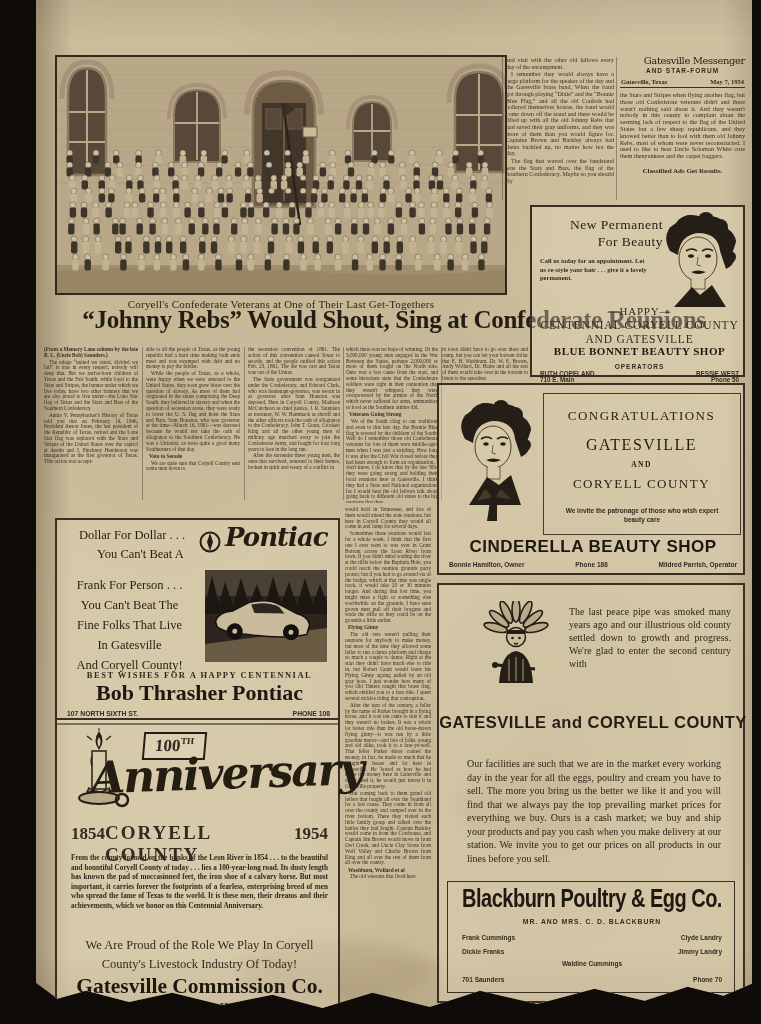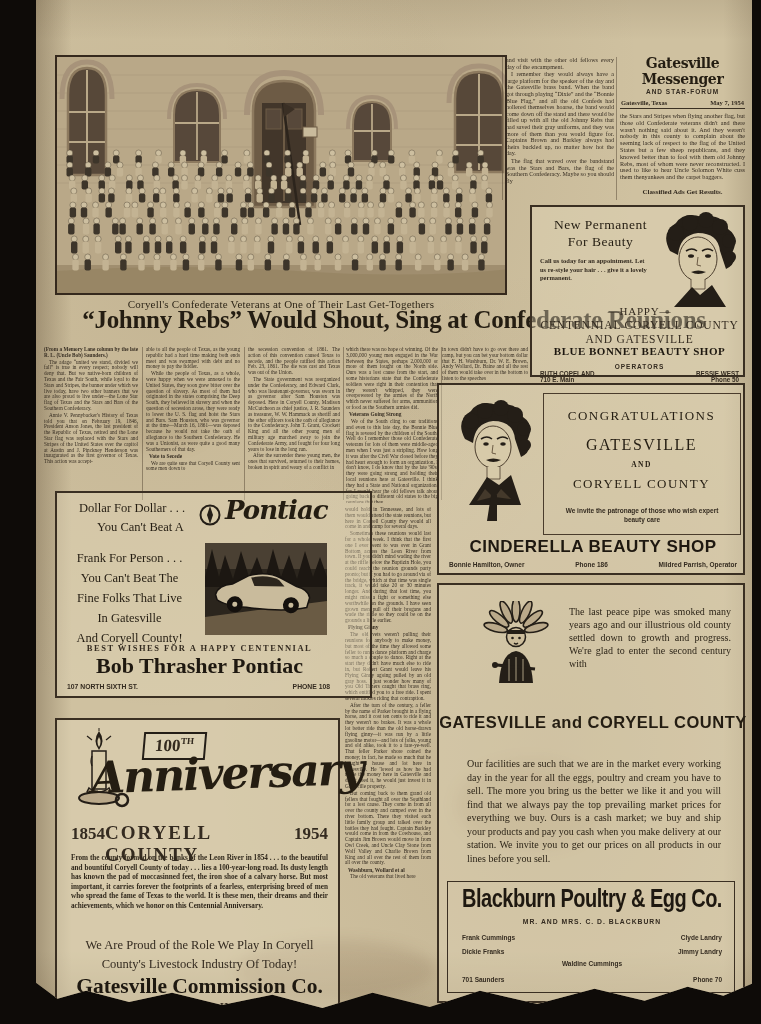--- a/index.html
+++ b/index.html
@@ -27,29 +27,29 @@
               color:#241d12; letter-spacing:-0.3px; }
   .col { font-size:5.2px; line-height:5.8px; text-align:justify; overflow:hidden; color:#362d22; }
   .col p { text-indent:5px; margin-bottom:1px; }
   .col p.noind { text-indent:0; }
   .byline { font-weight:bold; }
   .colh { font-weight:bold; font-size:5.4px; text-indent:3px; margin:1.5px 0 1px 0; text-align:left; }
   .c6 { font-size:6px; line-height:6.6px; }
   .vr { position:absolute; width:1px; background:rgba(74,60,42,0.45); }
   .box { position:absolute; border:2px solid #3a2f22; background:rgba(228,218,190,0.38); }
   .sans { font-family:"Liberation Sans", sans-serif; }
-  .mast-title { font-family:"DejaVu Serif", serif; font-weight:bold; font-size:14px;
-                text-align:center; letter-spacing:-0.4px; color:#241d12; }
+  .mast-title { font-family:"DejaVu Serif", serif; font-weight:normal; font-size:10px;
+                text-align:right; letter-spacing:-0.4px; color:#241d12; }
   .mast-sub { font-family:"Liberation Sans", sans-serif; font-weight:bold; font-size:6.5px;
               text-align:center; letter-spacing:1px; margin-top:1px; }
   .mast-date { display:flex; justify-content:space-between; font-size:6.5px; font-weight:bold;
                border-bottom:1.5px solid #3a2f22; padding:2px 1px 2px 1px; margin-top:2px; }
   .mast-body { font-size:6.2px; line-height:6.8px; text-align:justify; margin-top:4px; }
   .mast-foot { font-size:7px; text-align:center; font-weight:bold; margin-top:7px; }
-  .bb-head { font-size:13.5px; text-align:center; letter-spacing:0.5px; color:#241d12; }
+  .bb-head { font-size:13.5px; text-align:right; letter-spacing:0.5px; color:#241d12; }
   .bb-body { font-size:6.5px; line-height:8.5px; font-weight:bold; }
   .bb-center { text-align:center; letter-spacing:0.8px; }
   .row-between { display:flex; justify-content:space-between; font-weight:bold; }
   .cind-line { text-align:center; letter-spacing:1.5px; color:#241d12; }
   .pont-line { font-size:12.5px; color:#241d12; }
   .script { font-family:"DejaVu Serif", serif; font-style:italic; font-weight:bold; color:#241d12; }
   .ann-body { font-size:7.2px; line-height:9.6px; font-weight:bold; text-align:justify; color:#30281c; }
   .peace-text { font-size:10px; line-height:13px; text-align:justify; color:#2d2518; }
   .bigname { font-weight:bold; text-align:center; color:#1e1810; }
   svg { display:block; }
@@ -1168,21 +1168,21 @@
         <div class="abs sans" style="left:12px;top:112px;width:172px;font-size:6.5px;font-weight:bold;line-height:9px;text-align:center">We invite the patronage of those who wish expert beauty care</div>
       </div>
       <div class="abs bigname sans" style="left:0;top:152px;width:308px;font-size:17px;letter-spacing:0.5px">CINDERELLA BEAUTY SHOP</div>
       <div class="abs sans row-between" style="left:10px;top:176px;width:288px;font-size:6.5px">
         <span>Bonnie Hamilton, Owner</span>
         <span>Phone 186</span>
         <span>Mildred Parrish, Operator</span>
       </div>
     </div>
 
-    <div class="box" style="left:19px;top:491px;width:317px;height:207px;border-width:2.5px">
+    <div class="box" style="left:19px;top:518px;width:285px;height:207px;border-width:2.5px">
       <div class="abs pont-line" style="left:22px;top:8px">Dollar For Dollar . . .</div>
       <div class="abs pont-line" style="left:40px;top:27px">You Can't Beat A</div>
       <div class="abs" style="left:142px;top:2px;width:136px;height:40px">
         <svg viewBox="0 0 22 22" width="22" height="22" style="display:inline-block;vertical-align:middle">
           <circle cx="11" cy="11" r="9.5" fill="#d7caa9" stroke="#241e17" stroke-width="2"></circle>
           <path d="M11 2 L14 11 L11 20 L8 11 Z" fill="#241e17"></path>
         </svg>
         <span class="script" style="font-size:26px;letter-spacing:-1px">Pontiac</span>
       </div>
       <div class="abs pont-line" style="left:0px;top:58px;width:145px;text-align:center">Frank For Person . . .</div>

